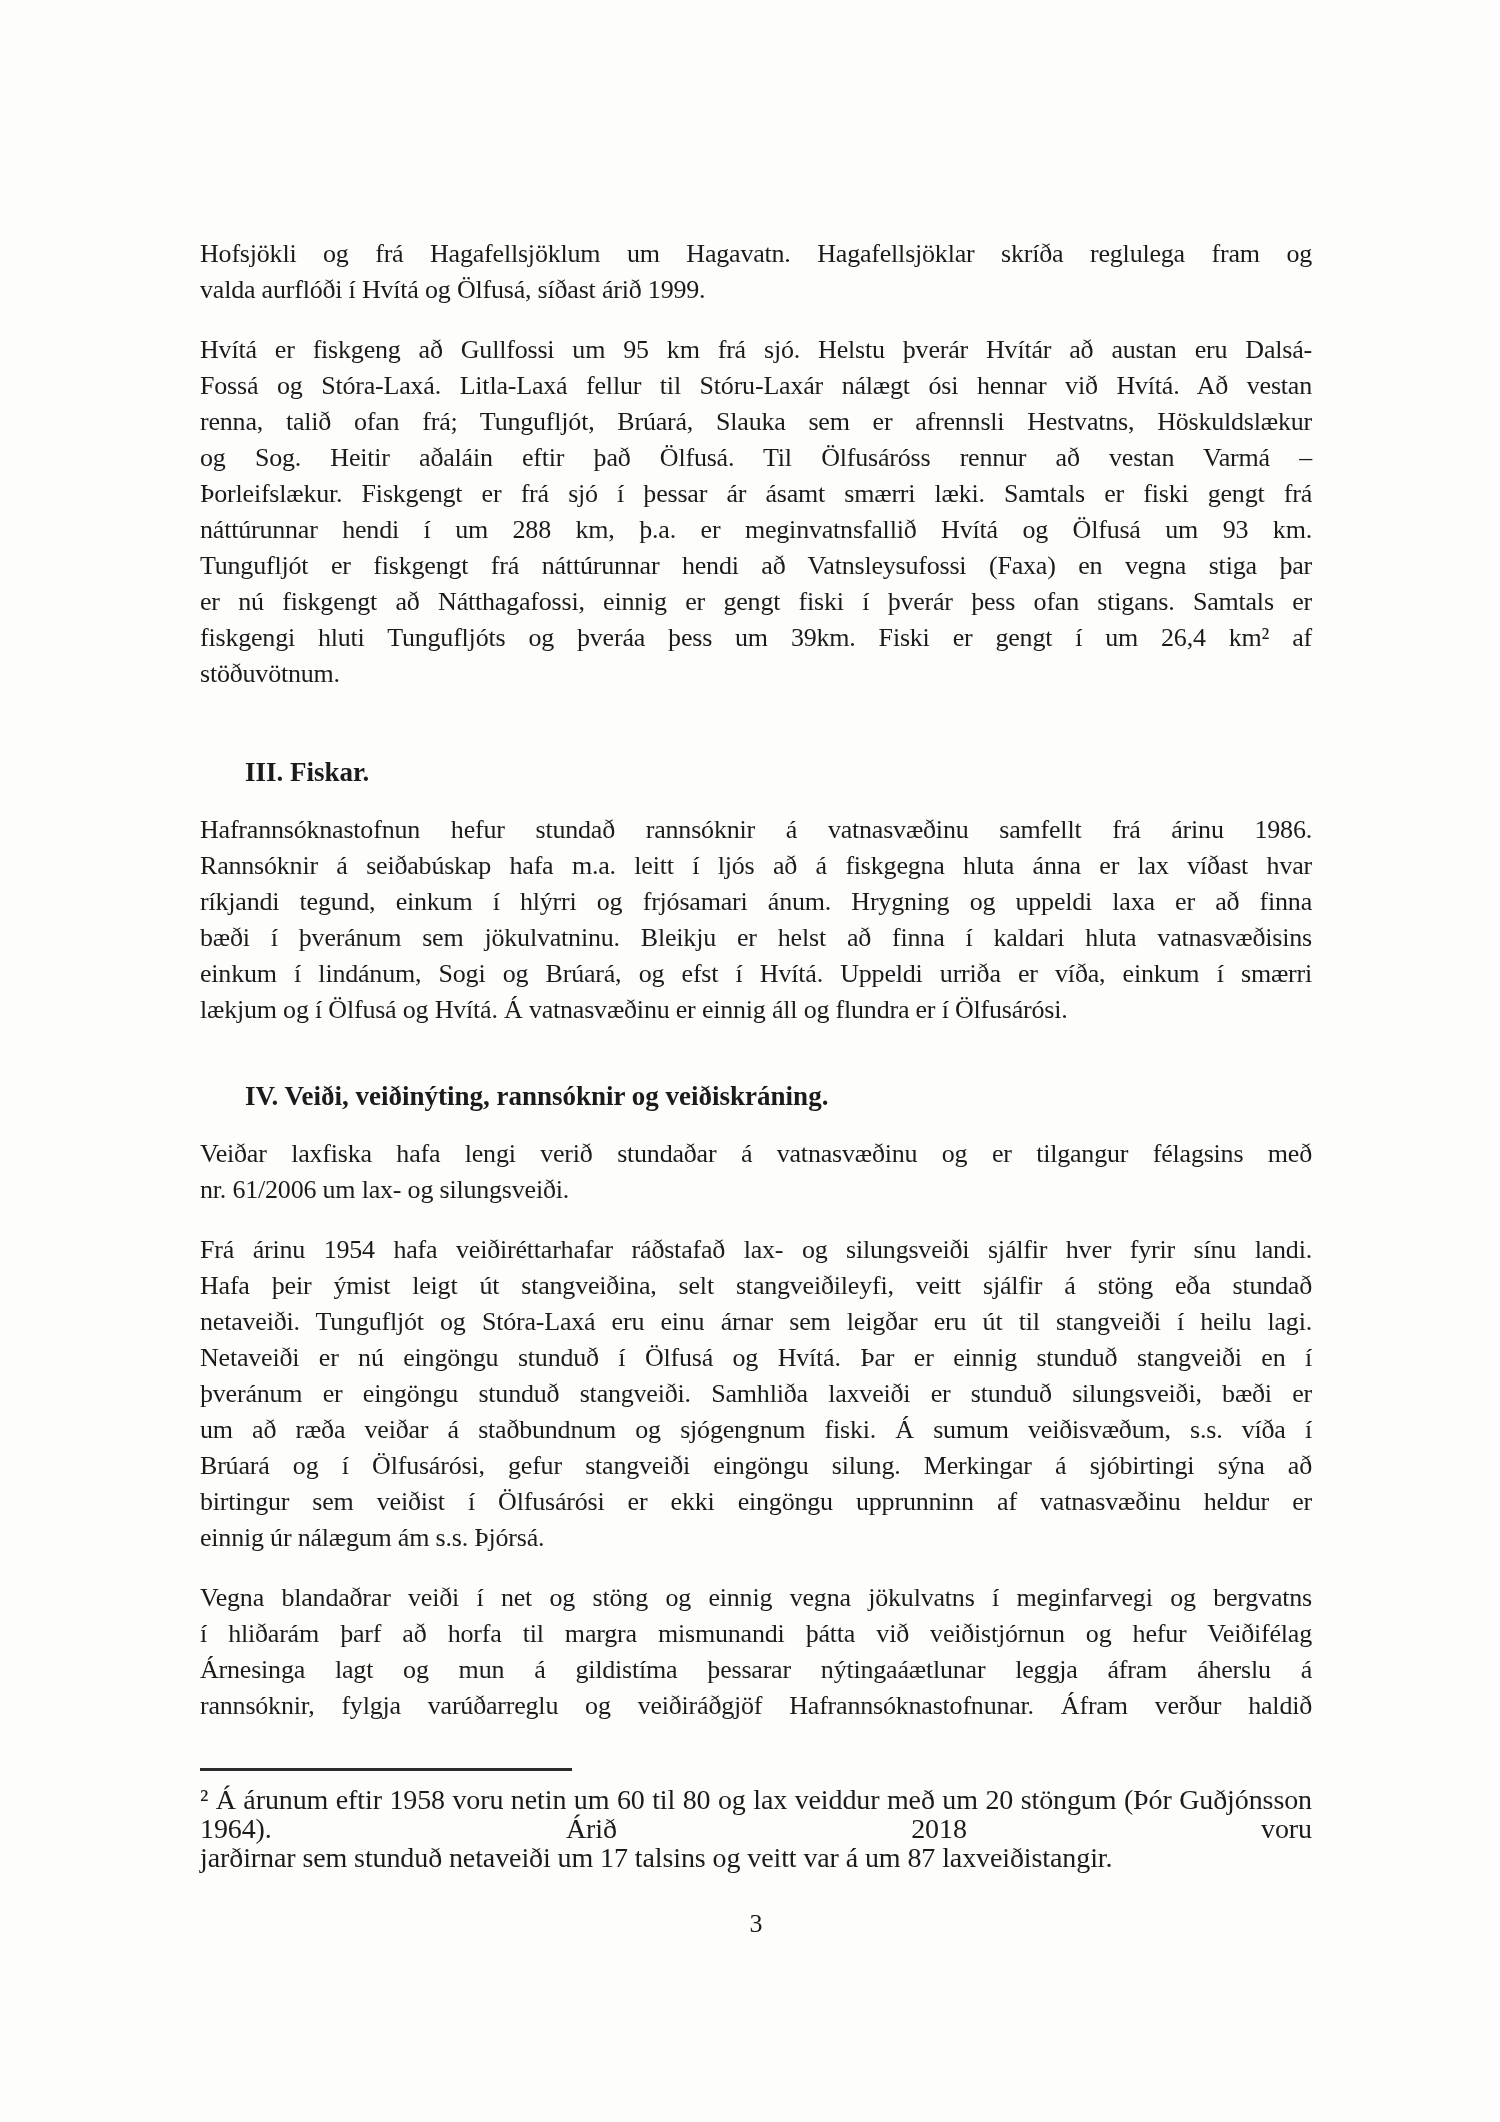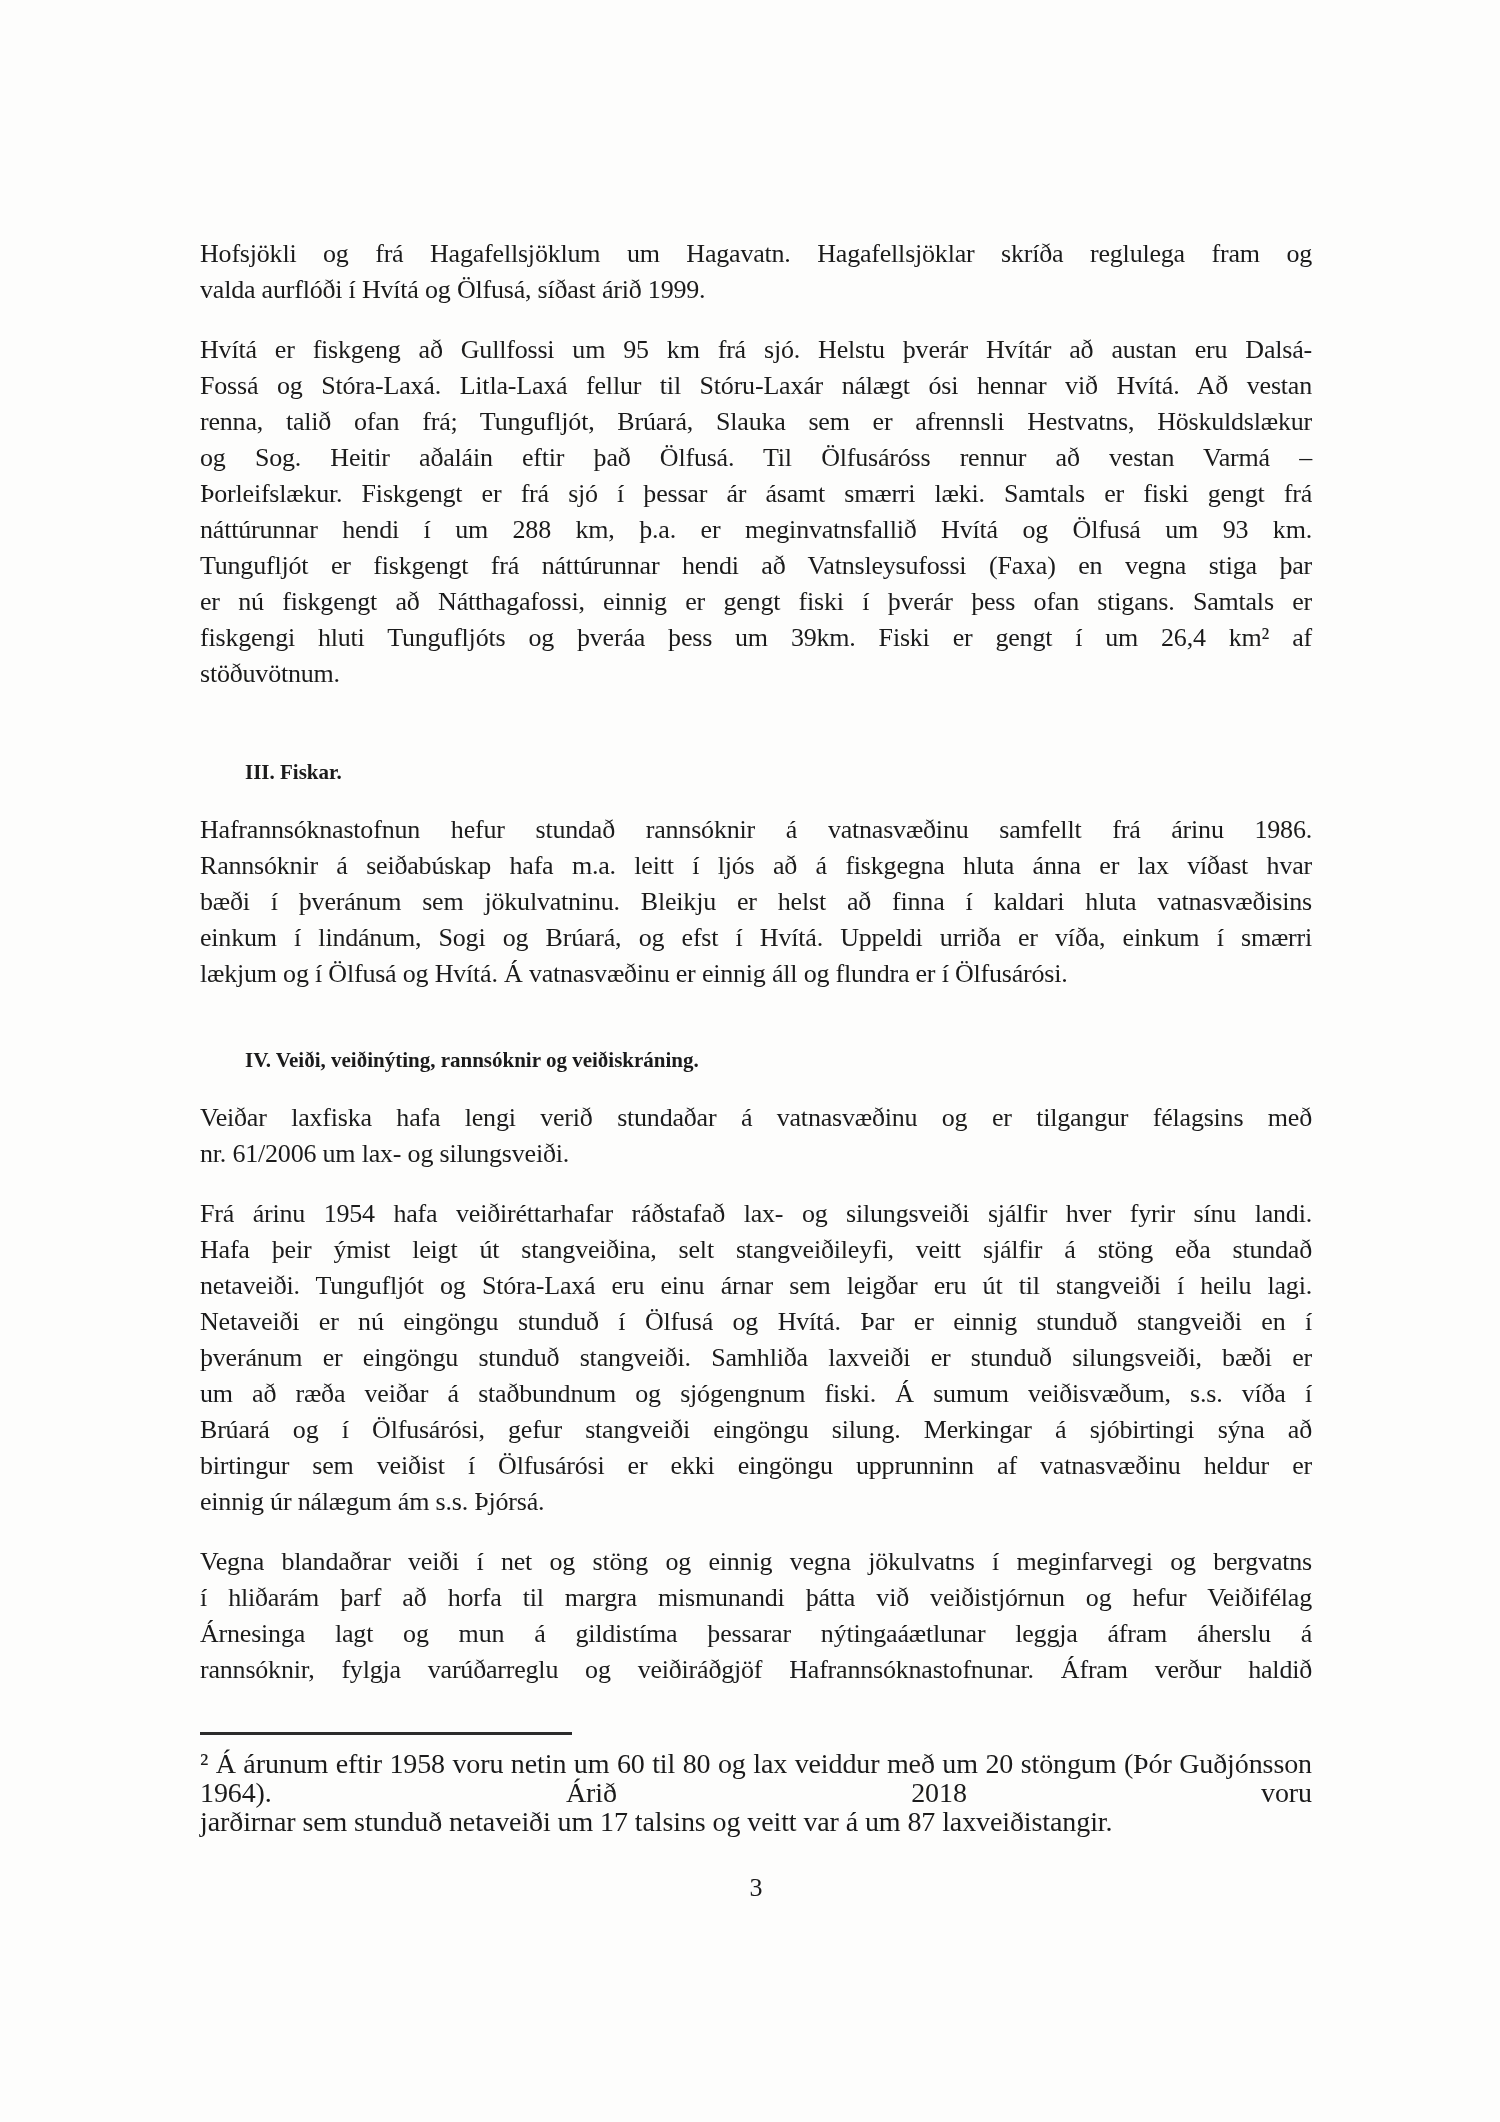--- a/index.html
+++ b/index.html
@@ -28,21 +28,21 @@
   }
   .para { margin: 0 0 24px 0; }
   .line {
     text-align: justify;
     text-align-last: justify;
     white-space: normal;
   }
   .line.last { text-align-last: left; }
   .heading {
     font-weight: bold;
-    font-size: 21px;
+    font-size: 27px;
     padding-left: 45px;
     margin: 50px 0 22px 0;
     letter-spacing: 0;
   }
   .heading.first { margin-top: 62px; }
   .footnote-rule {
     border: none;
     border-top: 3px solid #2b2b2b;
     width: 372px;
     margin: 44px 0 14px 0;
@@ -80,20 +80,21 @@
       <div class="line">er nú fiskgengt að Nátthagafossi, einnig er gengt fiski í þverár þess ofan stigans. Samtals er</div>
       <div class="line">fiskgengi hluti Tungufljóts og þveráa þess um 39km. Fiski er gengt í um 26,4 km² af</div>
       <div class="line last">stöðuvötnum.</div>
     </div>
 
     <div class="heading first">III. Fiskar.</div>
 
     <div class="para">
       <div class="line">Hafrannsóknastofnun hefur stundað rannsóknir á vatnasvæðinu samfellt frá árinu 1986.</div>
       <div class="line">Rannsóknir á seiðabúskap hafa m.a. leitt í ljós að á fiskgegna hluta ánna er lax víðast hvar</div>
+      <div class="line">ríkjandi tegund, einkum í hlýrri og frjósamari ánum. Hrygning og uppeldi laxa er að finna</div>
       <div class="line">bæði í þveránum sem jökulvatninu. Bleikju er helst að finna í kaldari hluta vatnasvæðisins</div>
       <div class="line">einkum í lindánum, Sogi og Brúará, og efst í Hvítá. Uppeldi urriða er víða, einkum í smærri</div>
       <div class="line last">lækjum og í Ölfusá og Hvítá. Á vatnasvæðinu er einnig áll og flundra er í Ölfusárósi.</div>
     </div>
 
     <div class="heading">IV. Veiði, veiðinýting, rannsóknir og veiðiskráning.</div>
 
     <div class="para">
       <div class="line">Veiðar laxfiska hafa lengi verið stundaðar á vatnasvæðinu og er tilgangur félagsins með</div>
       <div class="line last">nr. 61/2006 um lax- og silungsveiði.</div>

